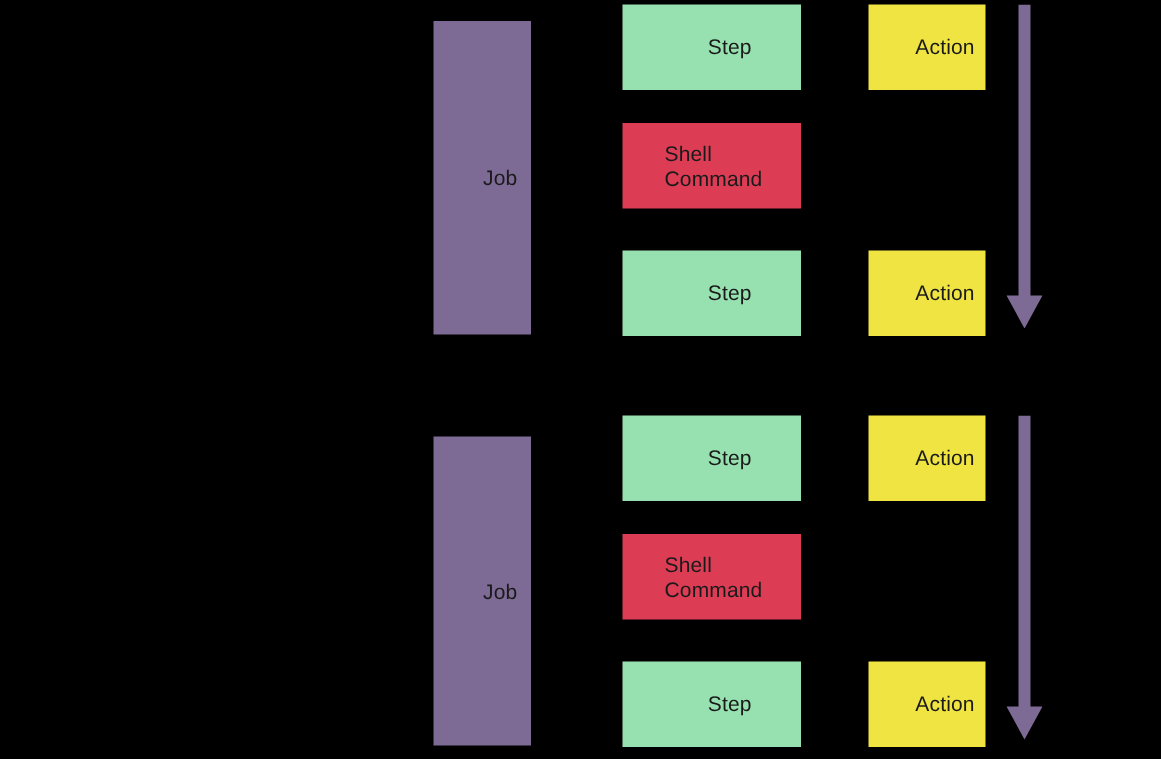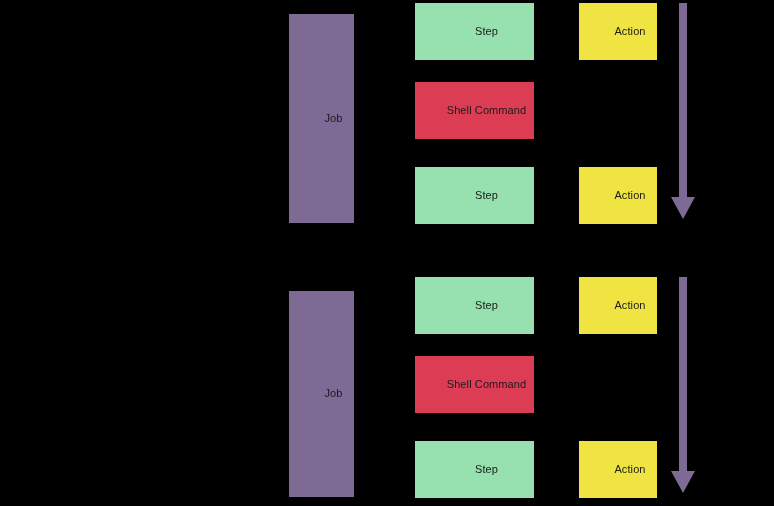--- a/index.html
+++ b/index.html
@@ -16,21 +16,21 @@
     overflow: hidden;
     font-family: "Liberation Sans", sans-serif;
   }
   .node {
     position: absolute;
     box-sizing: border-box;
     display: flex;
     align-items: center;
     justify-content: center;
     color: #1a1a1a;
-    font-size: 11px;
+    font-size: 14px;
     line-height: 1.2;
     letter-spacing: 0.1px;
     padding-left: 24px;
     -webkit-font-smoothing: antialiased;
   }
   .node-label {
     display: block;
     padding: 0 4px;
     pointer-events: none;
   }

